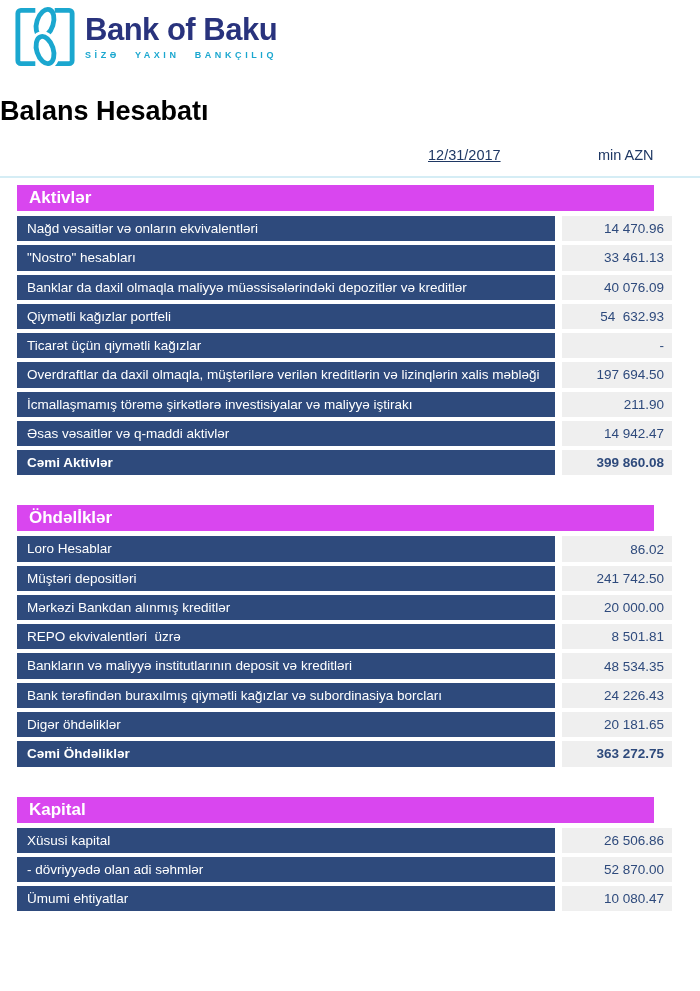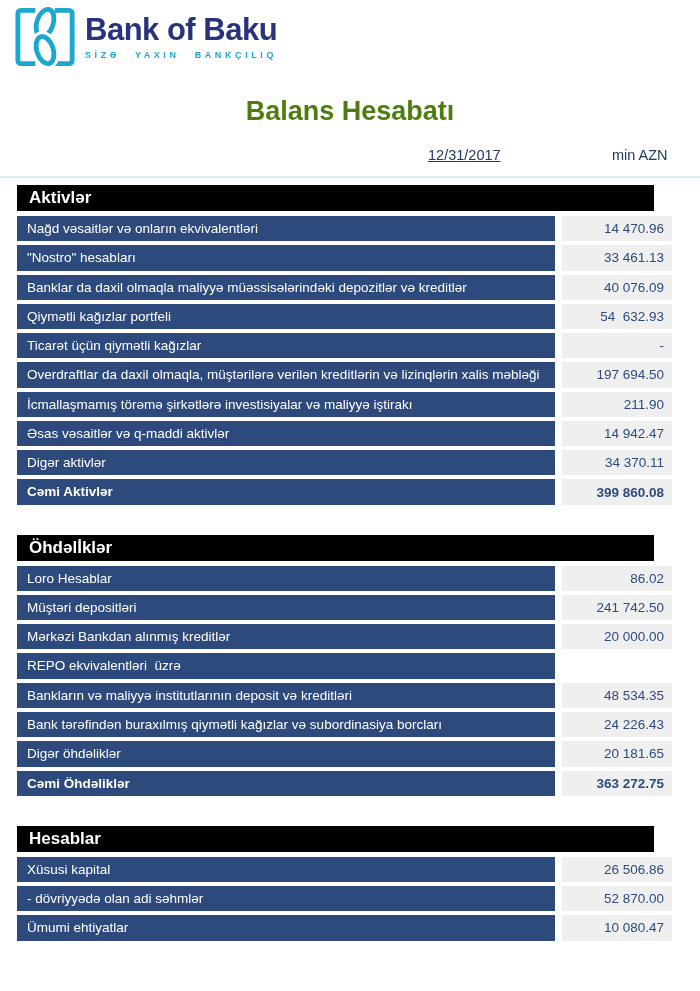--- a/index.html
+++ b/index.html
@@ -6,34 +6,34 @@
   html,body { width:700px; height:991px; background:#ffffff; overflow:hidden;
     font-family:"Liberation Sans","DejaVu Sans",sans-serif; }
 
   
   .logo-wrap { display:flex; align-items:flex-start; padding:5px 0 0 14px; }
   .logo-icon svg { width:62px; height:63px; display:block; }
   .brand-text { margin-left:9px; padding-top:8px;text-align:center; }
   .brand-name { font-size:31px; font-weight:bold; color:#29337d; letter-spacing:-0.5px; line-height:1.1; }
   .brand-tagline { font-size:9px; font-weight:bold; color:#1ba7cf; letter-spacing:3.6px; word-spacing:9px; margin-top:3px; }
 
-  .page-title { text-align:center; margin-top:28px; font-size:27px; font-weight:bold; color:#4d7c0f; }
+  .page-title { margin-top:28px; font-size:27px; font-weight:bold; color:#000000; }
 
   .meta-row { position:relative; height:18px; margin-top:20px; font-size:14.5px; color:#1f3864; }
   .meta-date { position:absolute; left:428px;text-decoration:underline; }
-  .meta-unit { position:absolute; left:612px; }
+  .meta-unit { position:absolute; left:598px; }
 
   .top-rule { height:2px; background:#d5edf5; margin-top:11px; }
 
   
   main { margin:7px 8px 0 17px; width:675px; }
   .section { margin-top:0; }
   .section + .section { margin-top:30px; }
 
-  .sec-header { width:637px; height:26px; background:#000000; color:#ffffff;
+  .sec-header { width:637px; height:26px; background:#d946ef; color:#ffffff;
     font-size:17px; font-weight:bold; line-height:26px; padding-left:12px; margin-bottom:5px; }
 
   .row { display:flex; margin-bottom:4px;border-radius:12px; }
   .row .label { width:538px; background:#2e4a7c; color:#ffffff; font-size:13.5px;
     padding:4px 14px 4px 10px; display:flex; align-items:center;
     white-space:pre-wrap; line-height:1.28; }
   .row .gap { width:7px; }
   .row .value { width:110px; background:#efefef; color:#2e4a7c; font-size:13.5px;
     display:flex; align-items:center; justify-content:flex-end; padding-right:8px; white-space:pre; }
   .row.total .label, .row.total .value { font-weight:bold; }
@@ -114,25 +114,20 @@
     <div class="gap"></div>
     <div class="value">211.90</div>
   </div>
 
   <div class="row">
     <div class="label">Əsas vəsaitlər və q-maddi aktivlər</div>
     <div class="gap"></div>
     <div class="value">14 942.47</div>
   </div>
 
-  <div class="row">
-    <div class="label">Digər aktivlər</div>
-    <div class="gap"></div>
-    <div class="value">34 370.11</div>
-  </div>
 
   <div class="row total">
     <div class="label">Cəmi Aktivlər</div>
     <div class="gap"></div>
     <div class="value">399 860.08</div>
   </div>
 </div>
   </section>
 
   <section class="section">
@@ -152,20 +147,21 @@
 
   <div class="row">
     <div class="label">Mərkəzi Bankdan alınmış kreditlər</div>
     <div class="gap"></div>
     <div class="value">20 000.00</div>
   </div>
 
   <div class="row">
     <div class="label">REPO ekvivalentləri  üzrə</div>
     <div class="gap"></div>
+    <div class="value">8 501.81</div>
   </div>
 
   <div class="row">
     <div class="label">Bankların və maliyyə institutlarının deposit və kreditləri</div>
     <div class="gap"></div>
     <div class="value">48 534.35</div>
   </div>
 
   <div class="row">
     <div class="label">Bank tərəfindən buraxılmış qiymətli kağızlar və subordinasiya borcları</div>
@@ -181,21 +177,21 @@
 
   <div class="row total">
     <div class="label">Cəmi Öhdəliklər</div>
     <div class="gap"></div>
     <div class="value">363 272.75</div>
   </div>
 </div>
   </section>
 
   <section class="section">
-    <div class="sec-header sec-title">Hesablar</div>
+    <div class="sec-header sec-title">Kapital</div>
     <div class="rows">
   <div class="row">
     <div class="label">Xüsusi kapital</div>
     <div class="gap"></div>
     <div class="value">26 506.86</div>
   </div>
 
   <div class="row">
     <div class="label">- dövriyyədə olan adi səhmlər</div>
     <div class="gap"></div>

